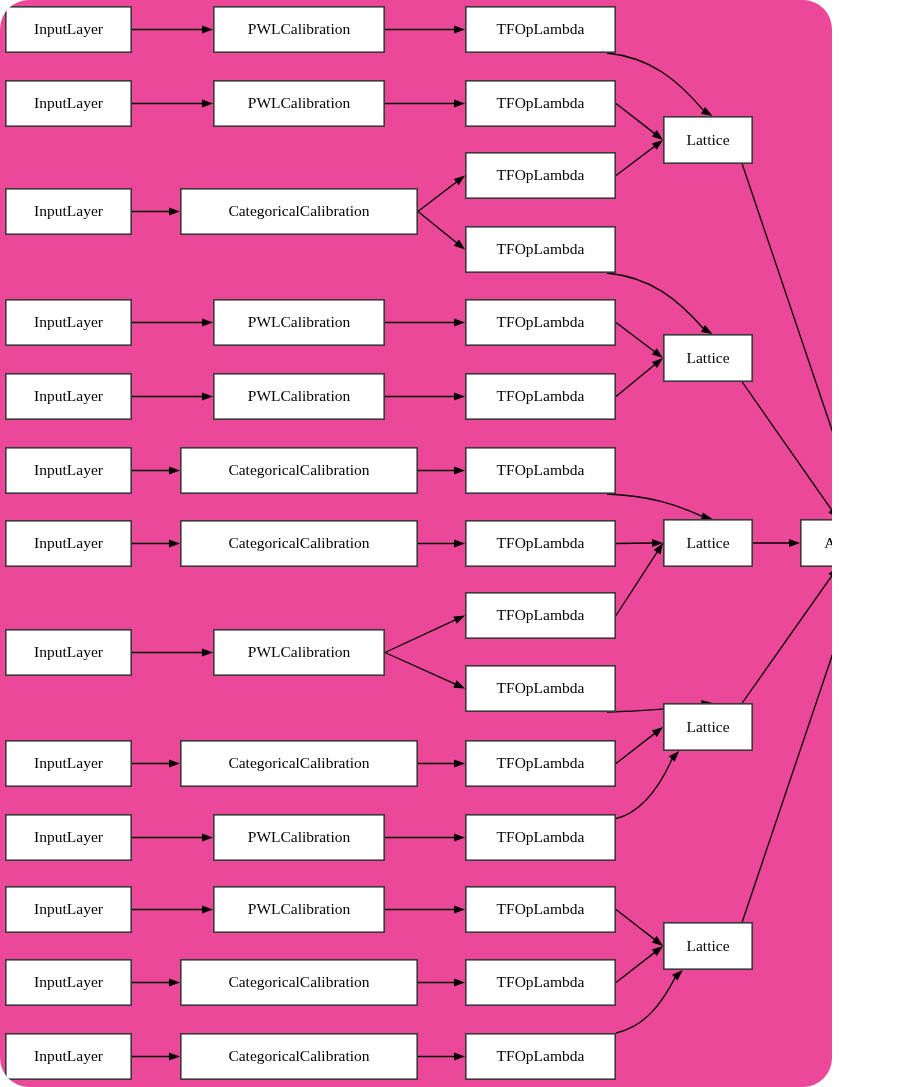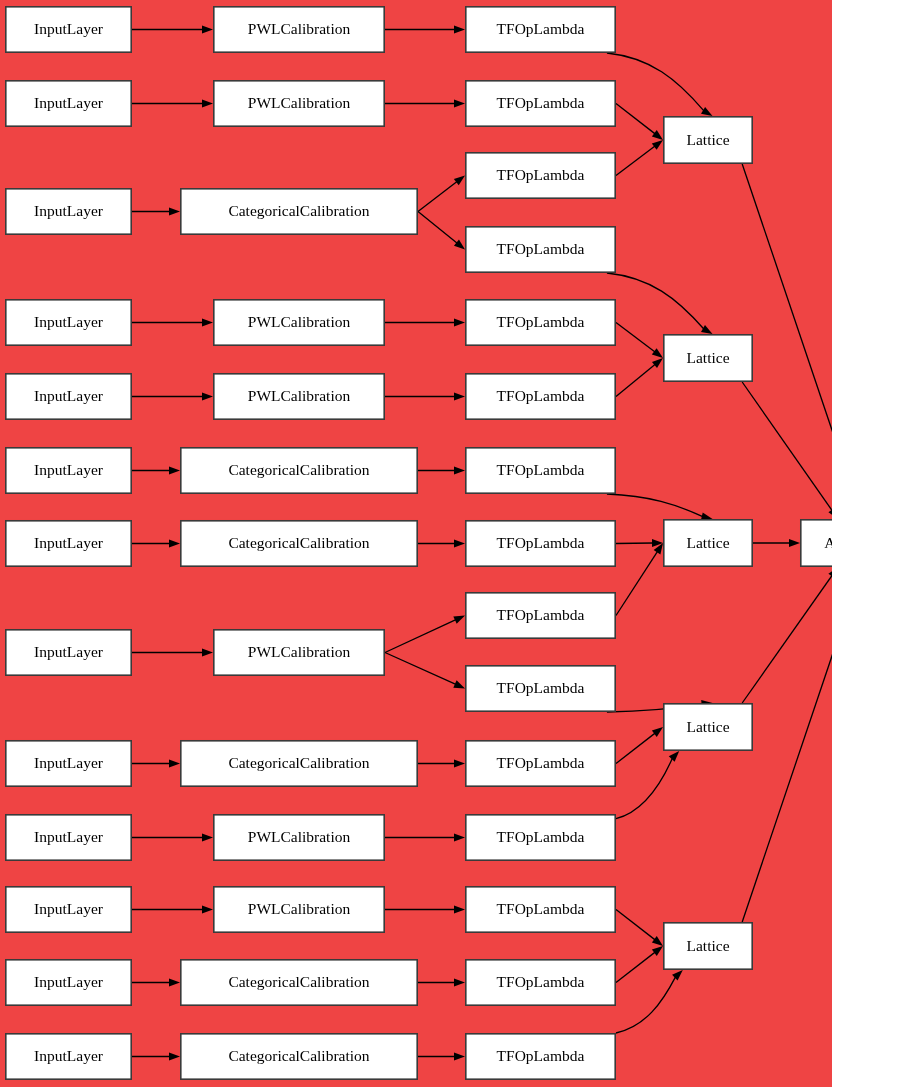--- a/index.html
+++ b/index.html
@@ -4,23 +4,24 @@
 <style>
   html, body {
     margin: 0;
     padding: 0;
     background: #ffffff;
   }
   #diagram-root {
     position: relative;
     width: 832px;
     height: 1087px;
-    background: #ef4444;
+    background: #ec4899;
     font-family: "Liberation Serif", "DejaVu Serif", serif;
     overflow: hidden;
+    border-radius: 29px;
   }
   svg#graph-canvas {
     display: block;
     width: 905px;
     height: 1087px;
   }
   .node-box {
     fill: #ffffff;
     stroke: #3a3a3a;
     stroke-width: 1.6;

